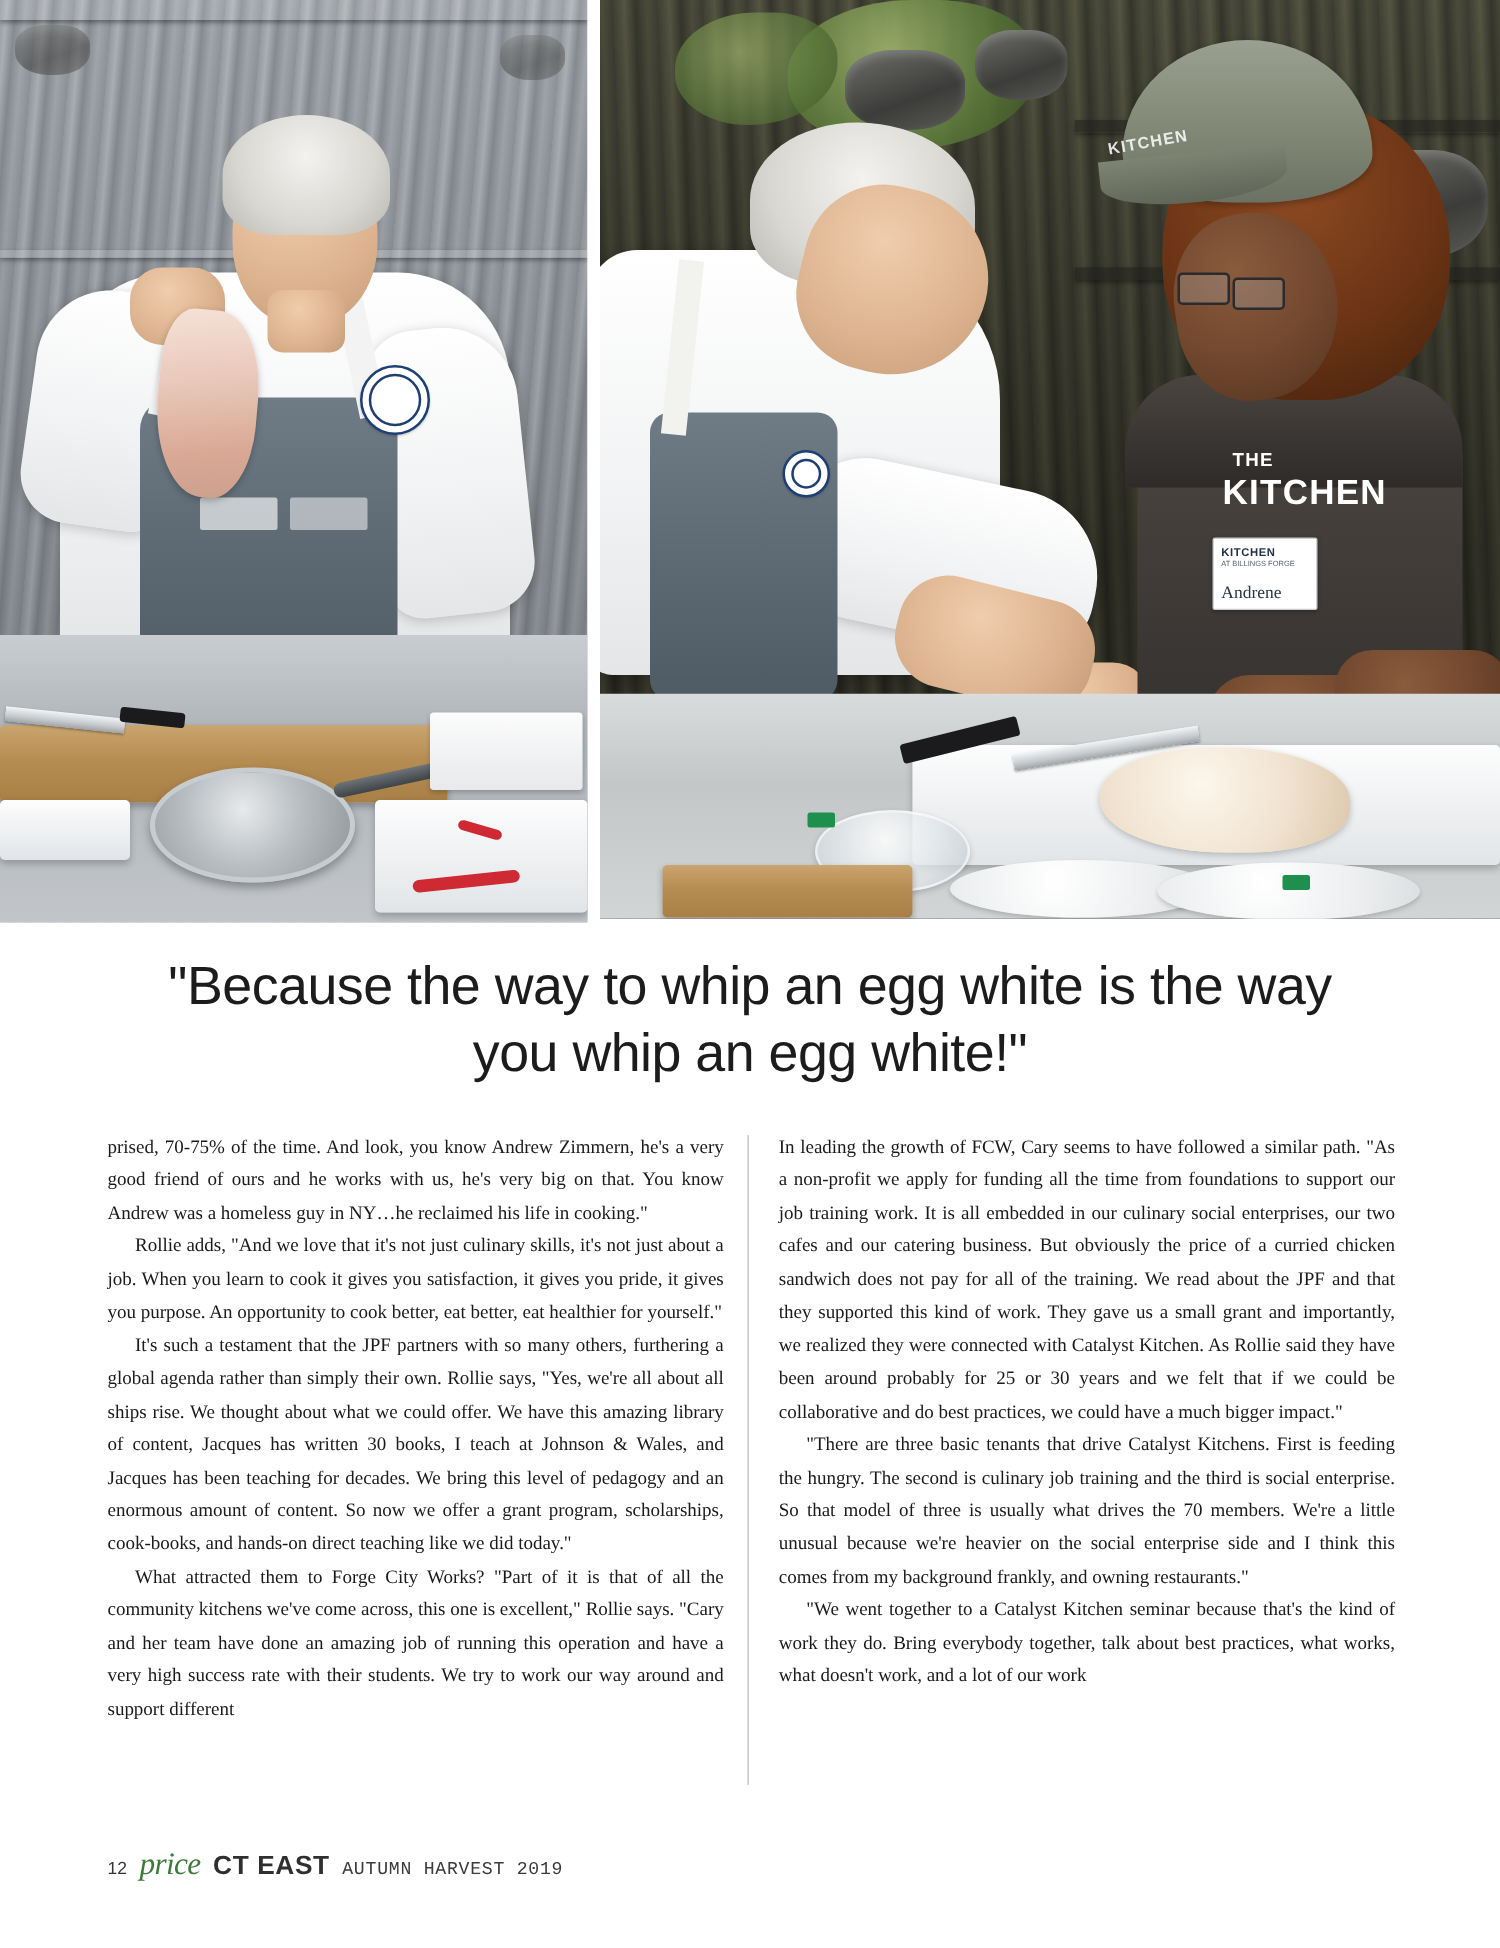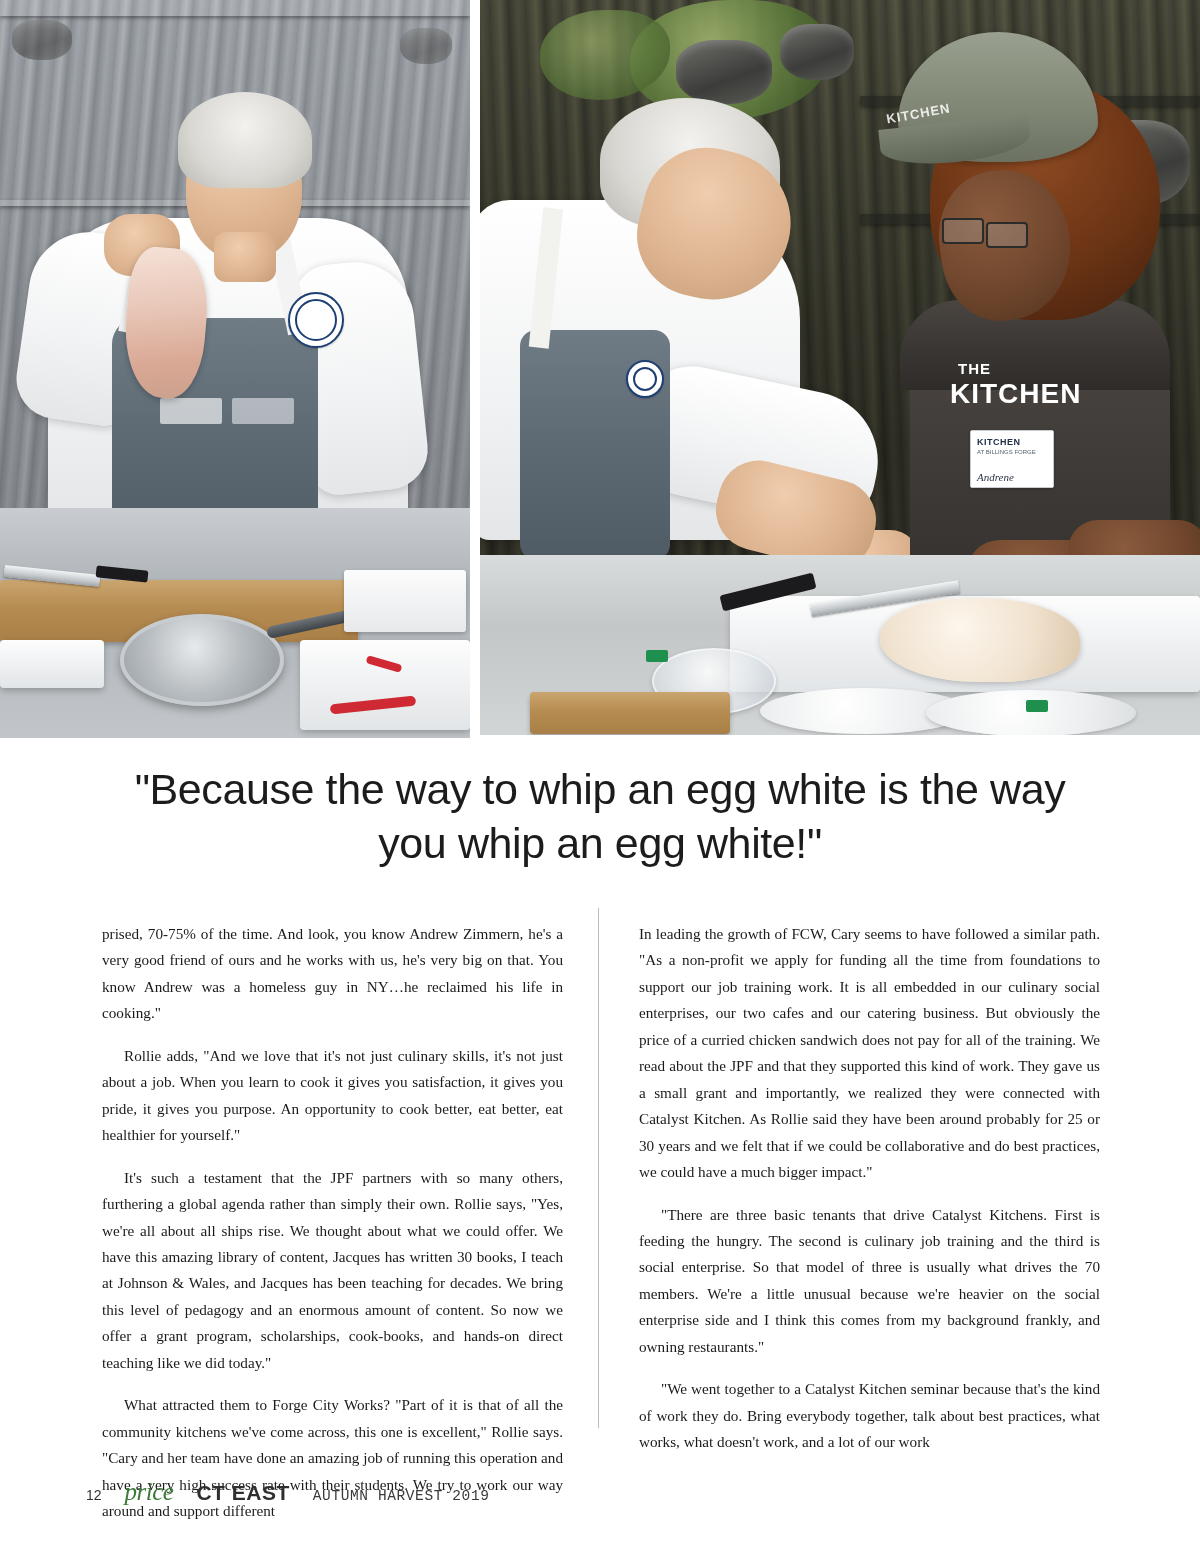--- a/index.html
+++ b/index.html
@@ -201,22 +201,21 @@
     position: absolute;
     left: 6px; top: 18px;
     font-family: "Liberation Sans", sans-serif;
     font-size: 6px;
     color: #55606e;
   }
   .name-tag .tag-hand {
     position: absolute;
     left: 6px; bottom: 4px;
     font-family: "Liberation Serif", serif;
-    font-style: italic;
-    font-size: 11px;
+    font-size: 14px;
     color: #2b3444;
   }
 
   .cap {
     position: absolute;
     border-radius: 50% 50% 45% 45% / 70% 70% 30% 30%;
     background: linear-gradient(180deg, #9aa08f 0%, #7f8674 60%, #6b7263 100%);
     box-shadow: 0 2px 6px rgba(0,0,0,0.3);
   }
   .cap-brim {
@@ -247,20 +246,21 @@
   .apron-dark {
     position: absolute;
     background: linear-gradient(180deg, #4a4541 0%, #3a3633 55%, #2e2b28 100%);
   }
   .apron-dark-text {
     position: absolute;
     font-family: "Liberation Sans", sans-serif;
     font-weight: bold;
     color: #ffffff;
     letter-spacing: 1px;
+    margin-left: 28px;
   }
   .glasses {
     position: absolute;
     border: 2px solid #2b2b2b;
     border-radius: 4px;
     background: rgba(180,190,200,0.25);
   }
   .chicken {
     position: absolute;
     border-radius: 45% 50% 40% 50%;
@@ -318,42 +318,42 @@
   }
   .col {
     width: 493px;
     font-size: 15.2px;
     line-height: 1.74;
     text-align: justify;
     text-justify: inter-word;
     hyphens: auto;
   }
   .col p {
-    margin: 16px;
+    margin: 0;
   }
   .col p + p {
     text-indent: 22px;
   }
   .col-divider {
     position: absolute;
     top: 908px;
     left: 598px;
     width: 1px;
     height: 520px;
     background: #b9bcc0;
   }
 
   
   .footer {
     position: absolute;
     left: 86px;
     bottom: 52px;
     display: flex;
     align-items: baseline;
-    gap: 23px;
+    gap: 10px;
   }
   .folio {
     font-family: "Liberation Sans", sans-serif;
     font-size: 14px;
     color: #333;
   }
   .brand-edible {
     font-family: "Liberation Serif", serif;
     font-style: italic;
     font-size: 25px;

